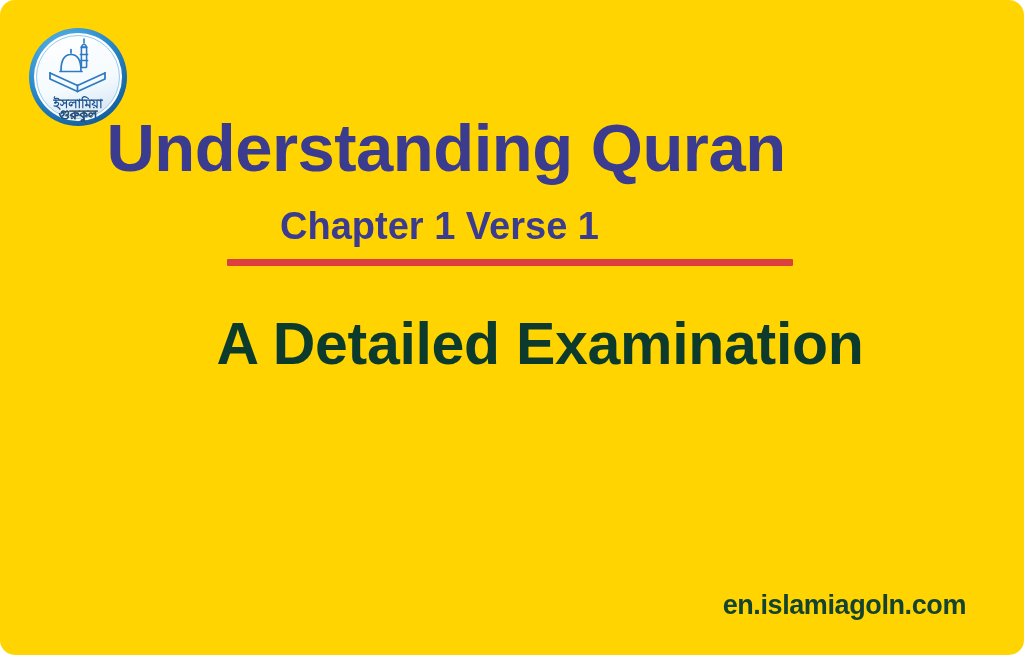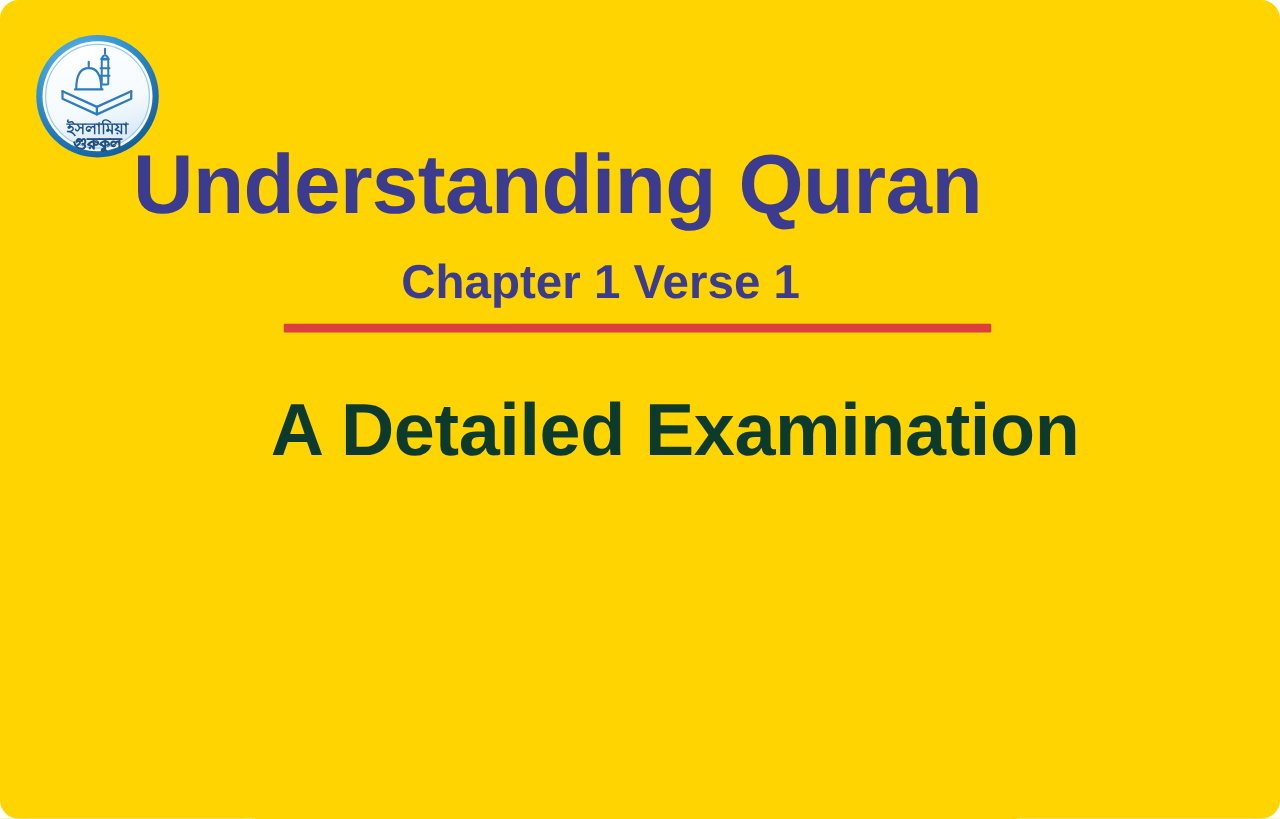--- a/index.html
+++ b/index.html
@@ -51,21 +51,20 @@
     position: absolute;
     left: 0;
     top: 207px;
     width: 879px;
     text-align: center;
     font-size: 38px;
     font-weight: bold;
     color: #3B3B8F;
     line-height: 1.0;
     white-space: nowrap;
-    margin-left: 41px;
   }
 
   #divider {
     position: absolute;
     left: 227px;
     top: 259px;
     width: 566px;
     height: 7px;
     background: #DC3F3F;
     border-radius: 1px;
@@ -149,14 +148,15 @@
   </div>
 
   <div id="title">Understanding Quran</div>
 
   <div id="subtitle">Chapter 1 Verse 1</div>
 
   <div id="divider"></div>
 
   <div id="headline">A Detailed Examination</div>
 
+  <a id="footer" href="#">en.islamiagoln.com</a>
 
 </div>
 
 </body></html>

